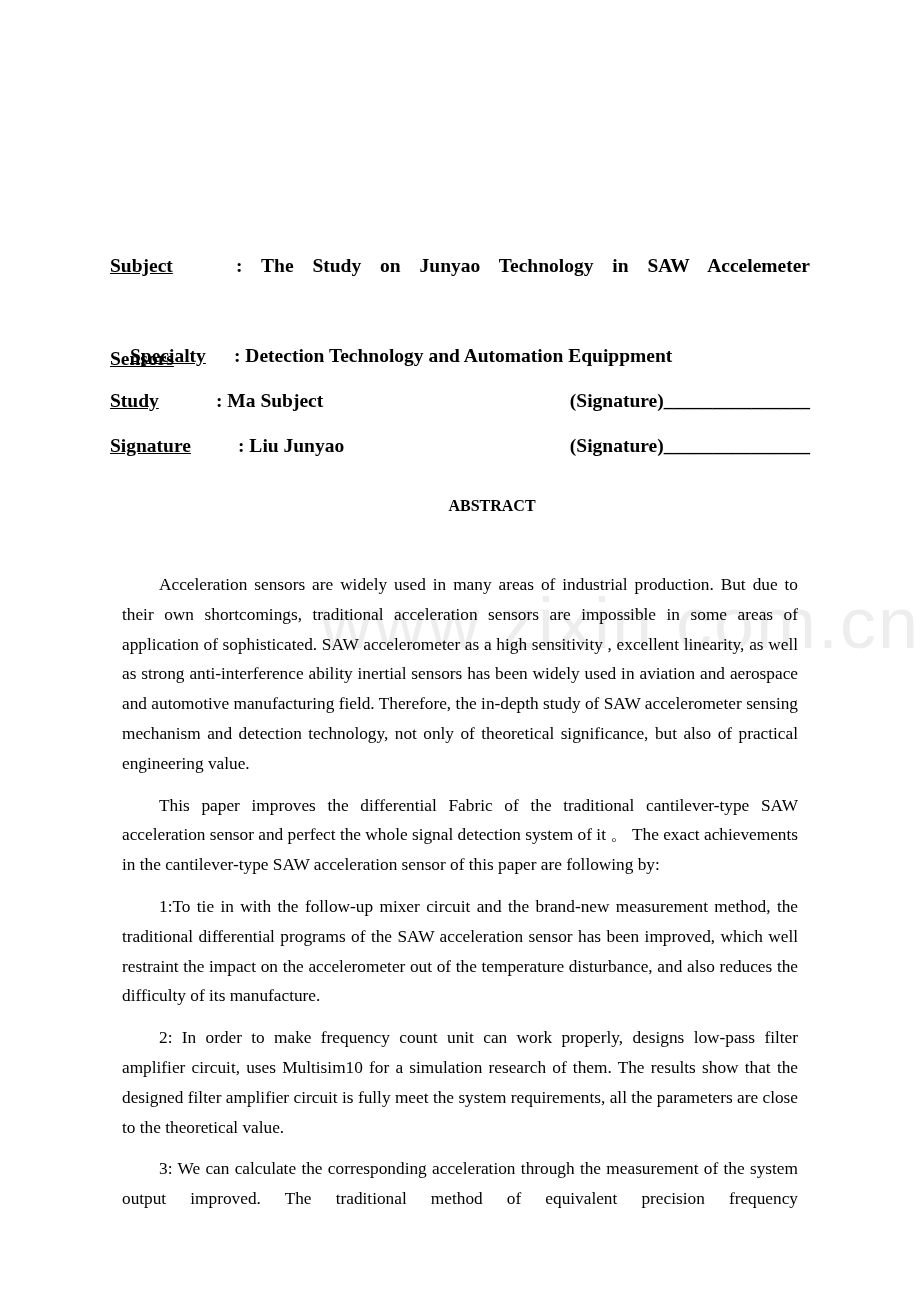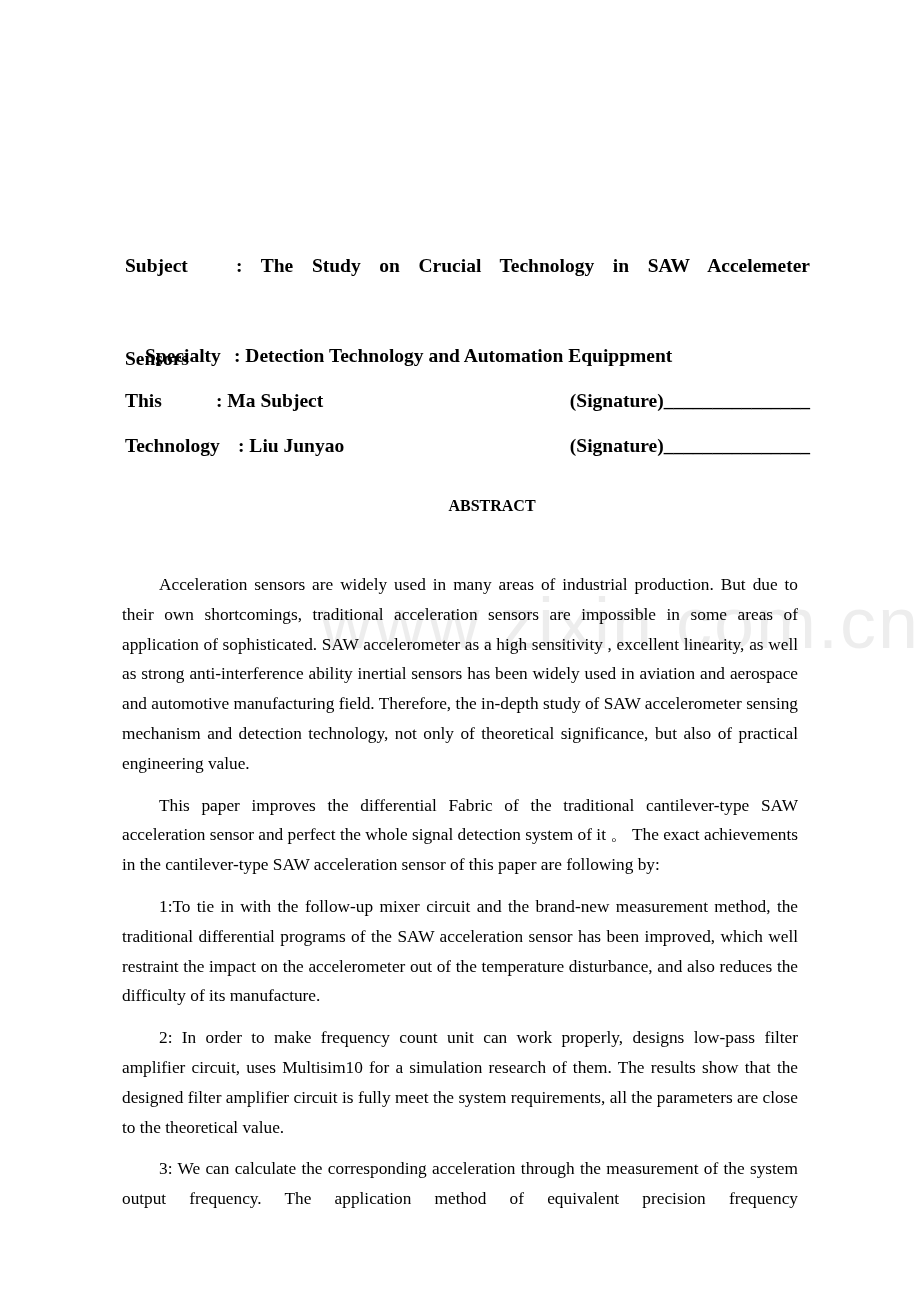--- a/index.html
+++ b/index.html
@@ -3,60 +3,60 @@
 <meta charset="utf-8">
 <style>
   html, body { margin: 0; padding: 0; background: #ffffff; }
   body { width: 920px; height: 1302px; position: relative; overflow: hidden;
          font-family: "Liberation Serif", "DejaVu Serif", serif; color: #000; }
   .watermark { position: absolute; left: 0; width: 920px; top: 582px; text-align: right;
                font-family: "Liberation Sans", sans-serif; font-size: 72px; color: rgba(0,0,0,0.07);
                letter-spacing: 2px; pointer-events: none; }
   .meta { position: absolute; left: 110px; width: 700px; font-weight: bold; font-size: 19.5px; }
   .row { position: absolute; left: 0; width: 700px; height: 28px; line-height: 28px; white-space: nowrap; }
-  .lbl { position: absolute; left: 15px; }
+  .lbl { position: absolute; left: 0; text-decoration: underline; }
   .val { position: absolute; }
   .sig { position: absolute; right: 0; margin-left: 44px; }
   .abstract-title { position: absolute; top: 497px; left: 0; width: 920px; text-align: center;
                     font-weight: bold; font-size: 16px; padding-left: 32px; }
   .body-text { position: absolute; left: 110px; width: 700px; top: 558px; font-size: 17.3px;
                line-height: 29.8px; text-align: justify; }
   .body-text p { margin: 12px; text-indent: 37px; }
   .body-text p.last-cut { text-align-last: justify; }
 </style>
 </head>
 <body>
 
 <div class="watermark">www.zixin.com.cn</div>
 
 <div class="meta">
   <div class="row" style="top:252px;">
     <span class="lbl">Subject</span>
-    <span class="val" style="left:126px; right:0; text-align:justify; text-align-last:justify;">: The Study on Crucial Technology in SAW Accelemeter</span>
+    <span class="val" style="left:126px; right:0; text-align:justify; text-align-last:justify;">: The Study on Junyao Technology in SAW Accelemeter</span>
   </div>
   <div class="row" style="top:297px;margin-top:48px;">
     <span class="lbl">Sensors</span>
   </div>
   <div class="row" style="top:342px;margin-left:20px;">
     <span class="lbl">Specialty</span>
     <span class="val" style="left:104px;">: Detection Technology and Automation Equippment</span>
   </div>
   <div class="row" style="top:387px;">
-    <span class="lbl">This</span>
+    <span class="lbl">Study</span>
     <span class="val" style="left:106px;">: Ma Subject</span>
     <span class="sig">(Signature)_______________</span>
   </div>
   <div class="row" style="top:432px;">
-    <span class="lbl">Technology</span>
+    <span class="lbl">Signature</span>
     <span class="val" style="left:104px;margin-left:24px;">: Liu Junyao</span>
     <span class="sig">(Signature)_______________</span>
   </div>
 </div>
 
 <div class="abstract-title">ABSTRACT</div>
 
 <div class="body-text">
   <p>Acceleration sensors are widely used in many areas of industrial production. But due to their own shortcomings, traditional acceleration sensors are impossible in some areas of application of sophisticated. SAW accelerometer as a high sensitivity , excellent linearity, as well as strong anti-interference ability inertial sensors has been widely used in aviation and aerospace and automotive manufacturing field. Therefore, the in-depth study of SAW accelerometer sensing mechanism and detection technology, not only of theoretical significance, but also of practical engineering value.</p>
   <p>This paper improves the differential Fabric   of the traditional cantilever-type SAW acceleration sensor and perfect the whole signal detection system of it 。 The exact achievements in the cantilever-type SAW acceleration sensor of this paper are following by:</p>
   <p>1:To tie in with the follow-up mixer circuit and the brand-new measurement method, the traditional differential programs of the SAW acceleration sensor has been improved, which well restraint the impact on the accelerometer out of the temperature disturbance, and also reduces the difficulty of its manufacture.</p>
   <p>2: In order to make frequency count unit can work properly, designs low-pass filter amplifier circuit, uses Multisim10 for a simulation research of them. The results show that the designed filter amplifier circuit is fully meet the system requirements, all the parameters are close to the theoretical value.</p>
-  <p class="last-cut">3: We can calculate the corresponding acceleration through the measurement of the system output frequency. The application method of equivalent precision frequency</p>
+  <p class="last-cut">3: We can calculate the corresponding acceleration through the measurement of the system output improved. The traditional method of equivalent precision frequency</p>
 </div>
 
 </body></html>

